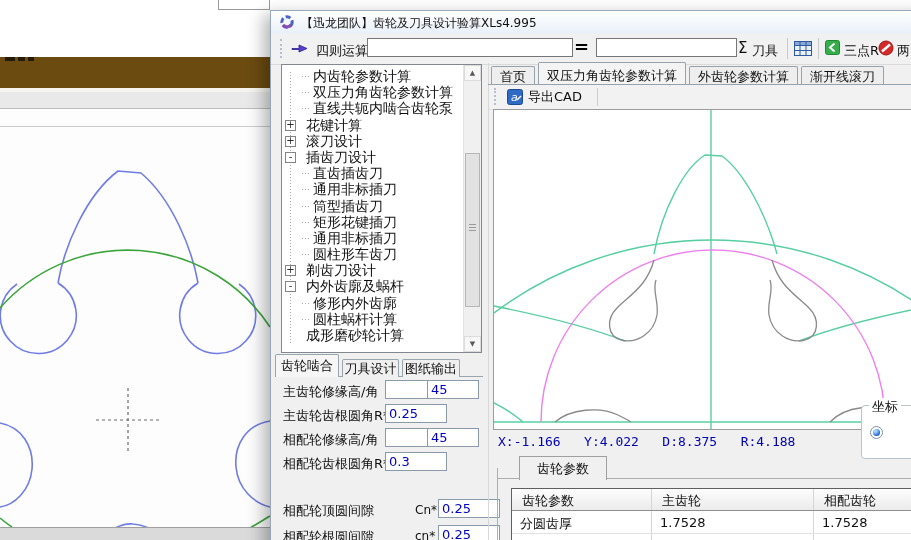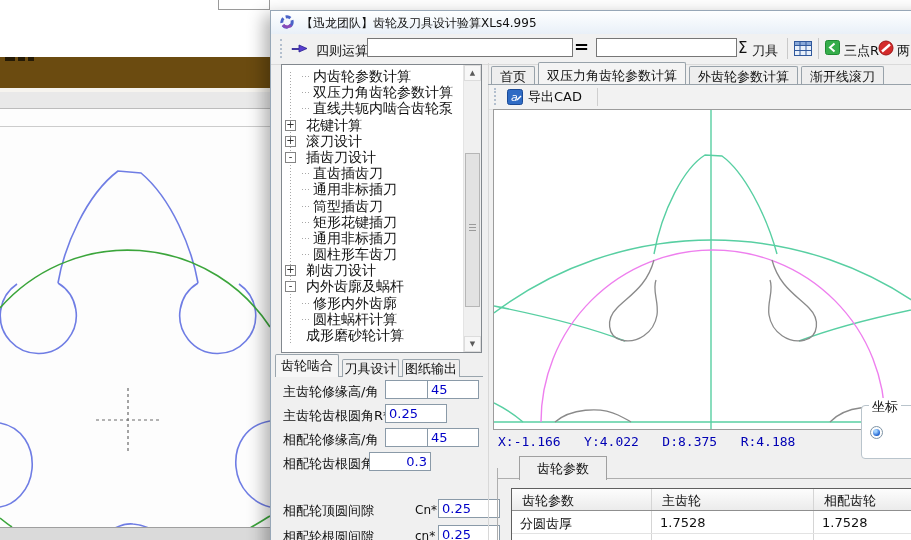--- a/index.html
+++ b/index.html
@@ -238,21 +238,21 @@
           <span class="flabel">主齿轮齿根圆角R*</span>
           <input class="finput" value="0.25" style="left: 114px; width: 54px;">
         </div>
         <div class="frow">
           <span class="flabel">相配轮修缘高/角</span>
           <input class="finput" style="left: 114px; width: 36px;">
           <input class="finput" value="45" style="left: 156px; width: 44px;">
         </div>
         <div class="frow">
           <span class="flabel">相配轮齿根圆角R*</span>
-          <input class="finput" value="0.3" style="left: 98px; width: 54px; text-align: right;">
+          <input class="finput" value="0.3" style="left: 114px; width: 54px;">
         </div>
         <div class="frow tall gap">
           <span class="flabel">相配轮顶圆间隙</span>
           <span class="fsym">Cn*</span>
           <input class="finput" value="0.25" style="left: 167px; width: 54px;">
         </div>
         <div class="frow tall">
           <span class="flabel">相配轮根圆间隙</span>
           <span class="fsym">cn*</span>
           <input class="finput" value="0.25" style="left: 167px; width: 54px;">

